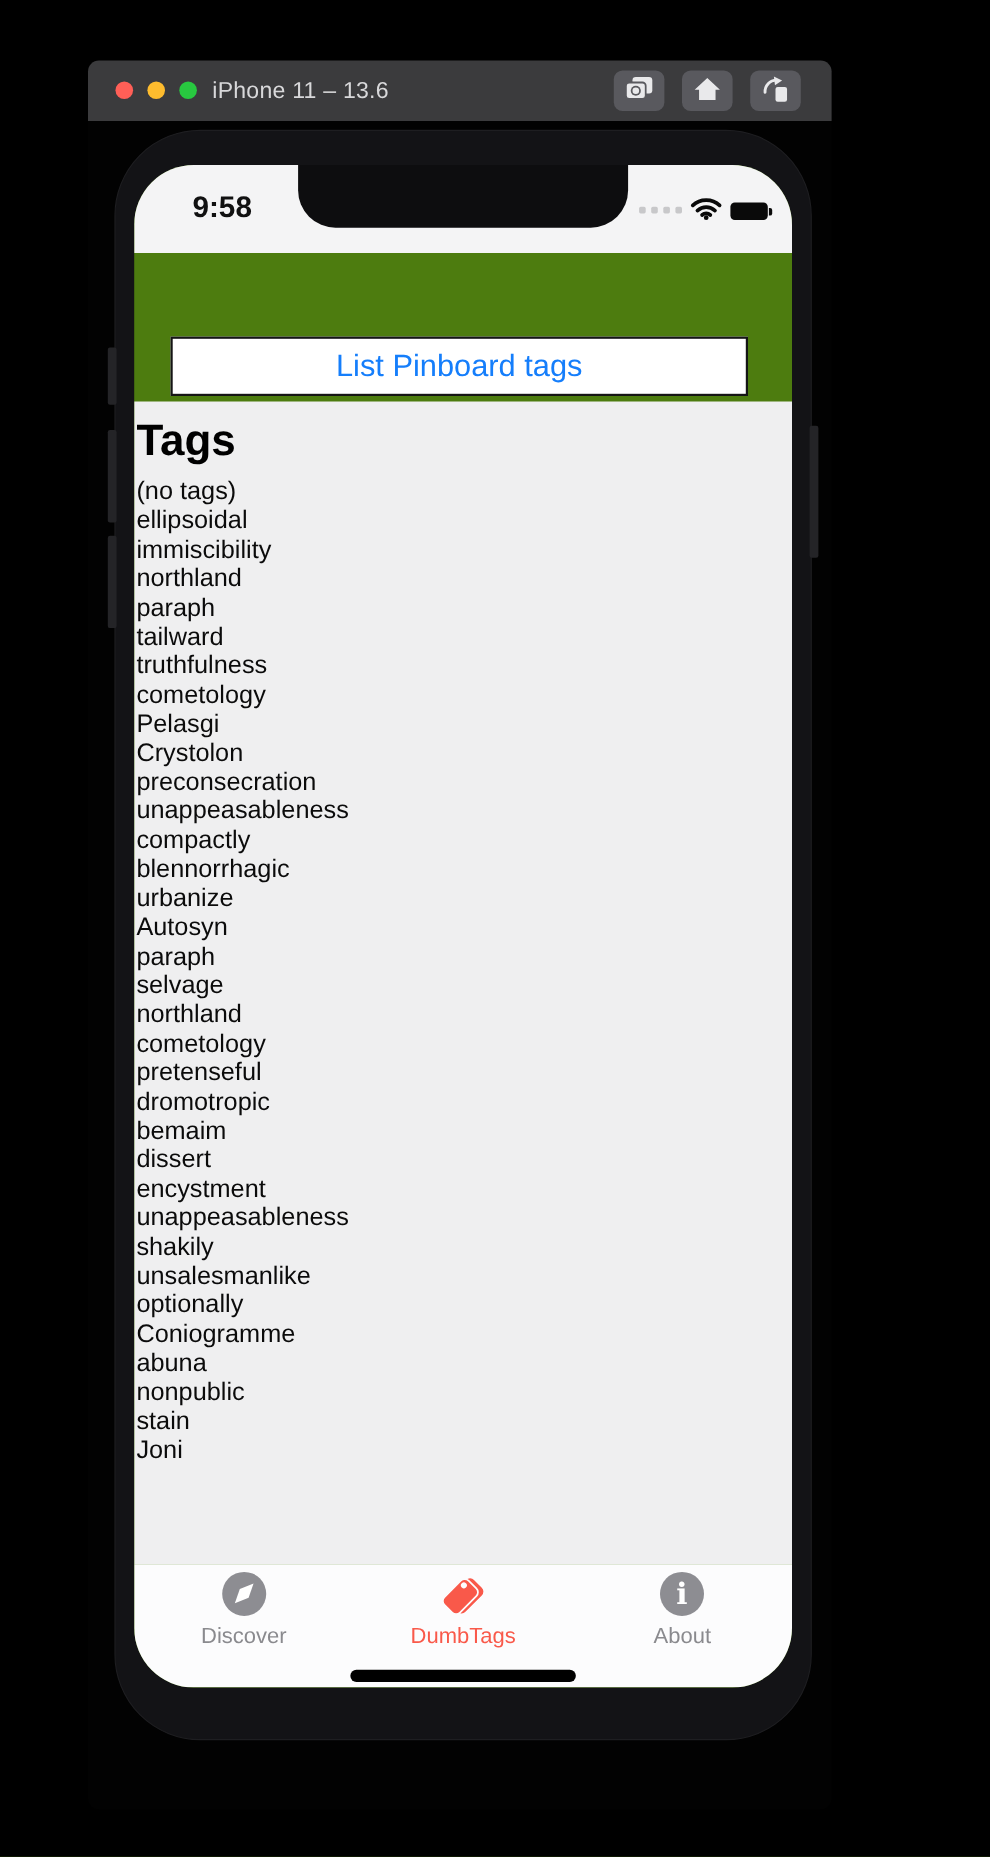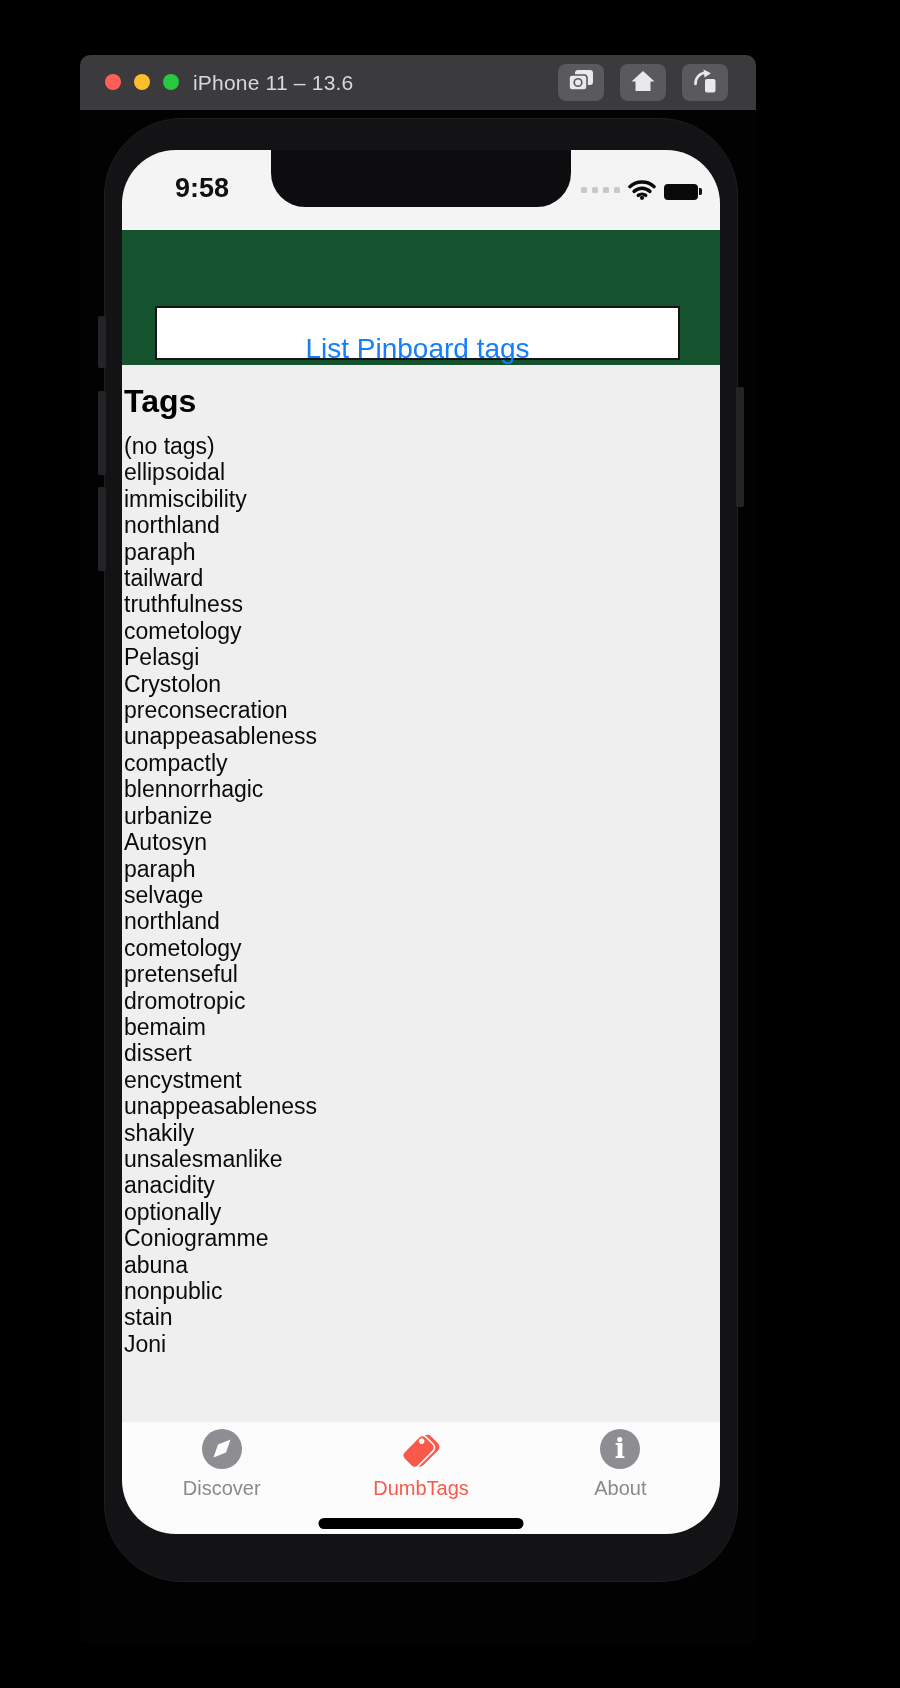--- a/index.html
+++ b/index.html
@@ -27,45 +27,45 @@
   
   .phone { position:absolute; left:24px; top:63px; width:634px; height:1464px;
     background:#131316; border-radius:78px; border:1px solid #1E1E21; }
   .side-btn { position:absolute; background:#242427; border-radius:2px; }
   .sb-silent  { left:-7px; top:197px; width:8px; height:52px; }
   .sb-volup   { left:-7px; top:272px; width:8px; height:84px; }
   .sb-voldown { left:-7px; top:368px; width:8px; height:84px; }
   .sb-power   { right:-7px; top:268px; width:8px; height:120px; }
 
   .screen { position:absolute; left:17px; top:31px; width:598px; height:1384px;
-    background:#14532d; border-radius:54px; overflow:hidden; }
+    background:#4d7c0f; border-radius:54px; overflow:hidden; }
 
   
   .status { position:absolute; top:0; left:0; right:0; height:80px; background:#F4F4F5; }
   .notch { position:absolute; top:0; left:50%; transform:translateX(-50%);
     width:300px; height:57px; background:#0D0D0F; border-radius:0 0 34px 34px; }
   .time { position:absolute; left:38px; top:23px; width:84px; text-align:center;
     font-size:27px; font-weight:600; color:#111; }
   .status-right { position:absolute; right:18px; top:28px; display:flex;
     align-items:center; gap:7px; }
   .cell-dots { display:flex; gap:5px; align-items:flex-end; padding-bottom:3px; }
   .cell-dot { width:6px; height:6px; border-radius:1.5px; background:#C8C8CA; }
   .battery { display:flex; align-items:center; }
   .batt-body { width:34px; height:16px; background:#0A0A0A; border-radius:4px; }
   .batt-tip  { width:3px; height:7px; background:#0A0A0A; border-radius:0 2px 2px 0; margin-left:1px; }
 
   
   .list-btn { position:absolute; left:33px; top:156px; width:525px; height:54px;
     background:#fff; border:2px solid #151515; color:#157EFB;
     font-size:28px; text-align:center; line-height:50px; font-family:"Liberation Sans", sans-serif;
-    padding:16px; display:block; }
+    padding:0; display:block; }
 
   .tags-panel { position:absolute; top:215px; left:0; right:0; height:1057px;
     background:#EFEFF0; overflow:hidden; }
-  .tags-title { margin:16px 0 12px 2px; font-size:32px; line-height:40px;
+  .tags-title { margin:16px 0 12px 2px; font-size:40px; line-height:40px;
     font-weight:700; color:#000; }
   .tags-list { list-style:none; margin:0; padding:0 0 0 2px; }
   .tags-list li { font-size:23px; line-height:26.4px; color:#0B0B0B; white-space:nowrap; }
 
   
   .tabbar { position:absolute; left:0; right:0; top:1272px; bottom:0;
     background:#FCFCFD; display:flex; }
   .tab { flex:1; display:flex; flex-direction:column; align-items:center; background:none; border:0; padding:0; }
   .tab-icon { margin-top:5px; width:44px; height:44px; }
   .tab-label { margin-top:6px; font-size:20px; color:#8A8A8E; }
@@ -172,21 +172,20 @@
             <li>northland</li>
             <li>cometology</li>
             <li>pretenseful</li>
             <li>dromotropic</li>
             <li>bemaim</li>
             <li>dissert</li>
             <li>encystment</li>
             <li>unappeasableness</li>
             <li>shakily</li>
             <li>unsalesmanlike</li>
-            <li>anacidity</li>
             <li>optionally</li>
             <li>Coniogramme</li>
             <li>abuna</li>
             <li>nonpublic</li>
             <li>stain</li>
             <li>Joni</li>
           </ul>
       </div>
 
       <div class="tabbar">

